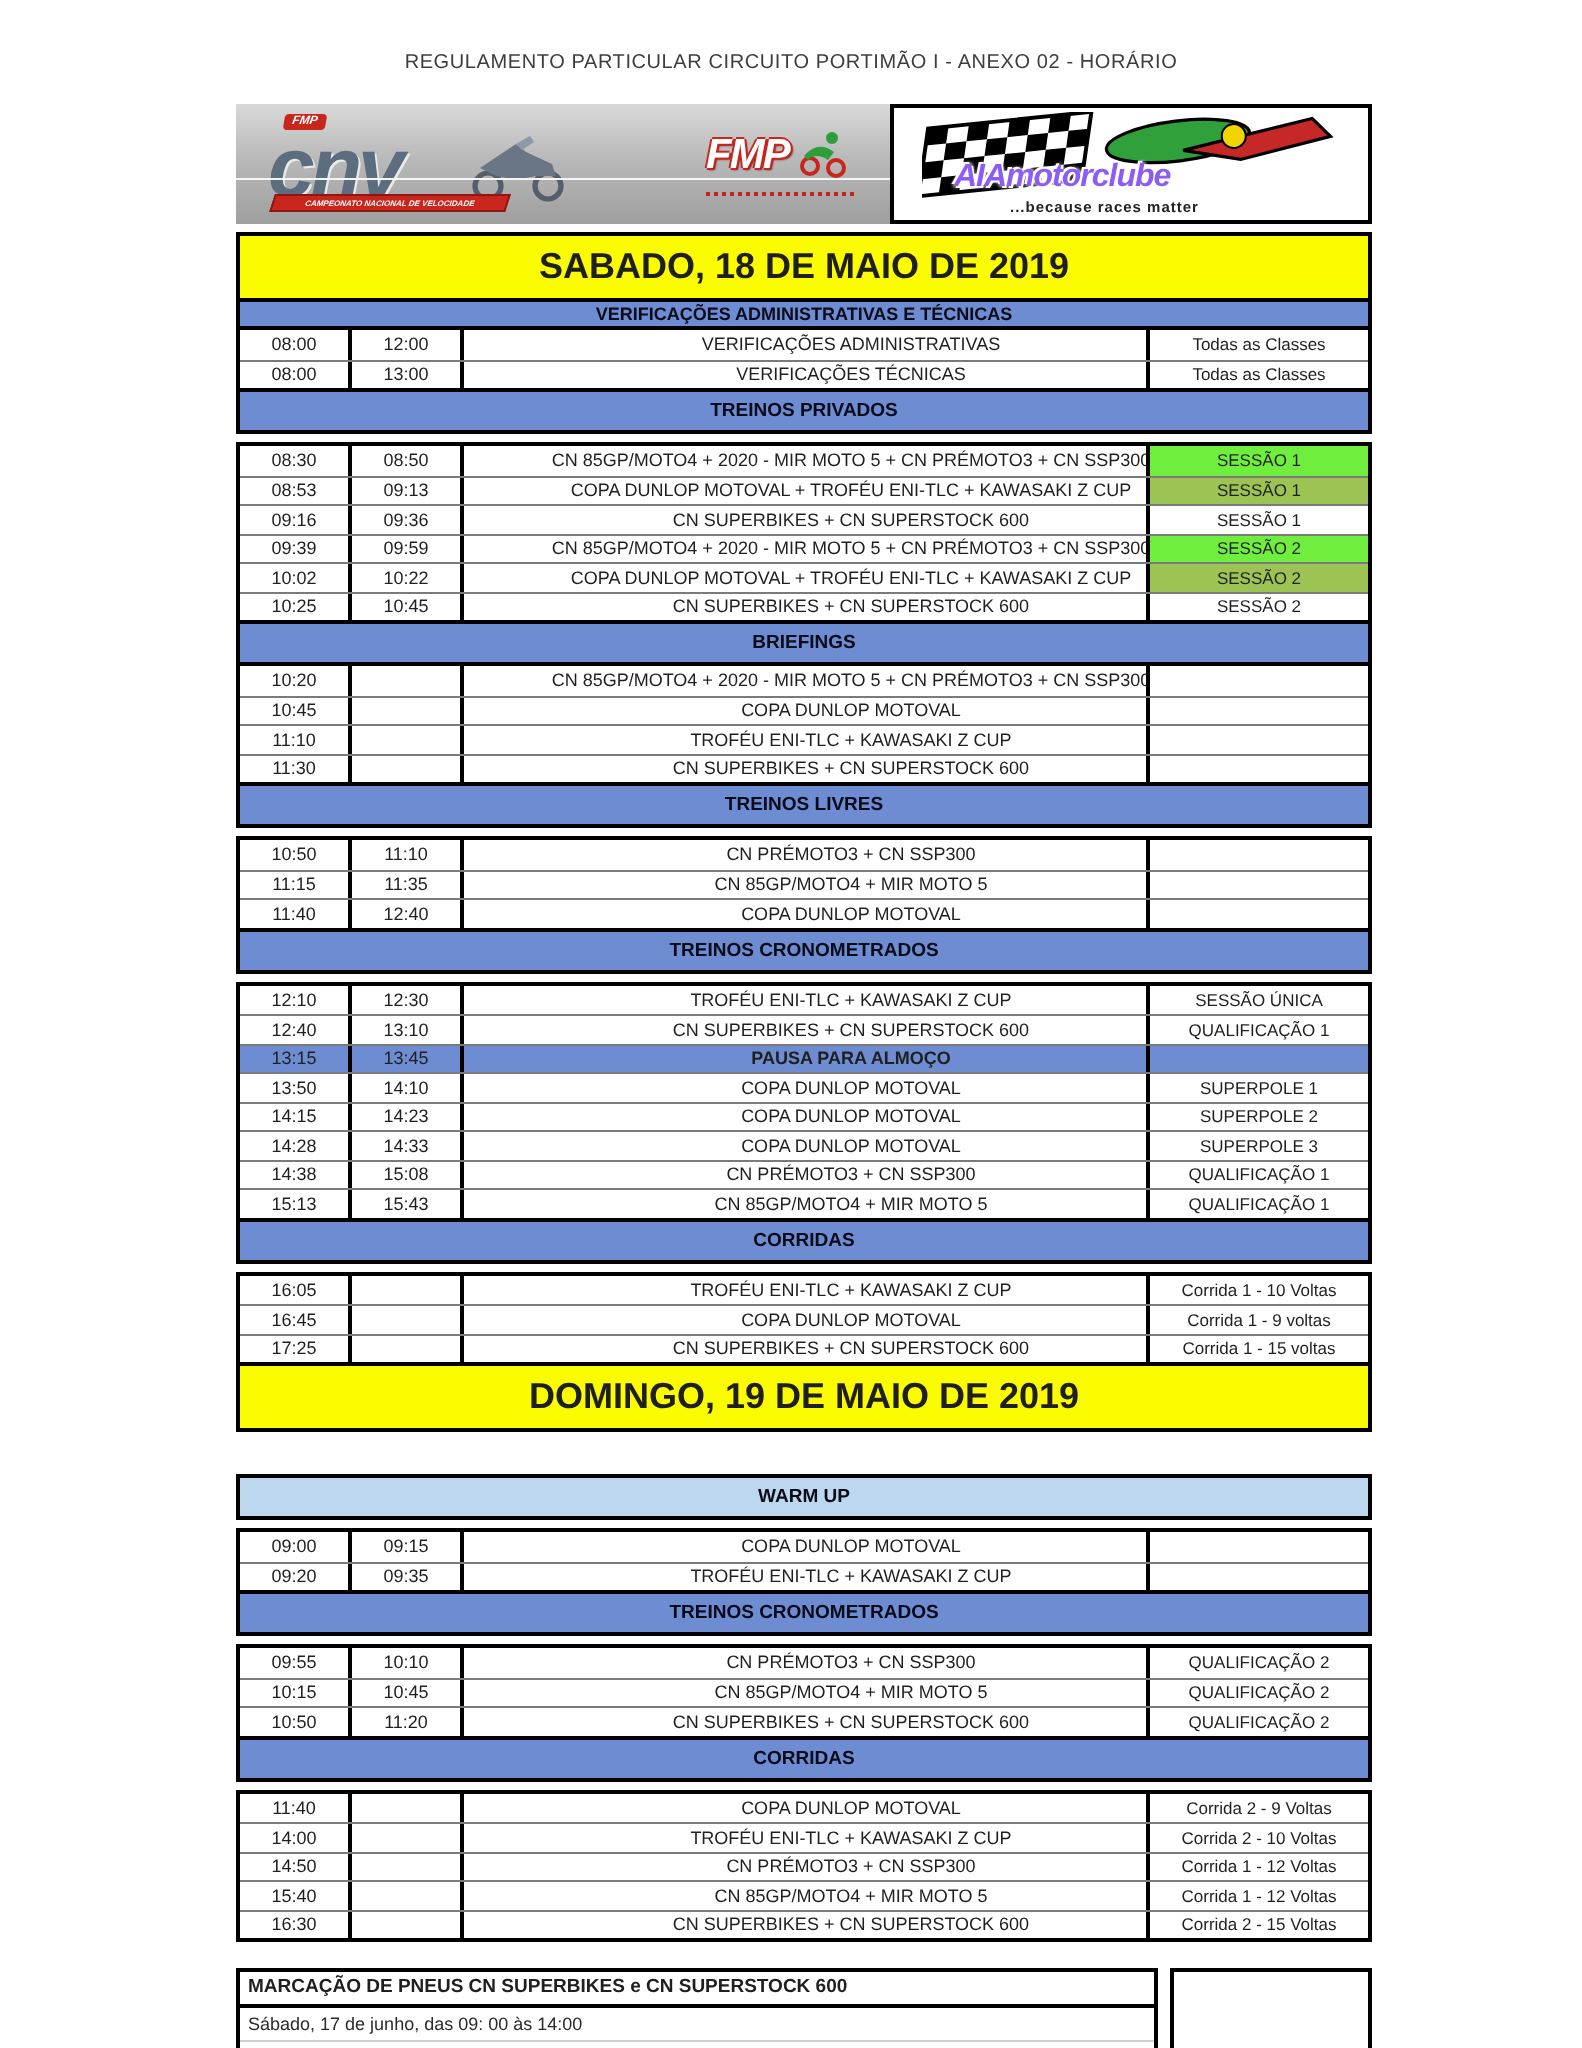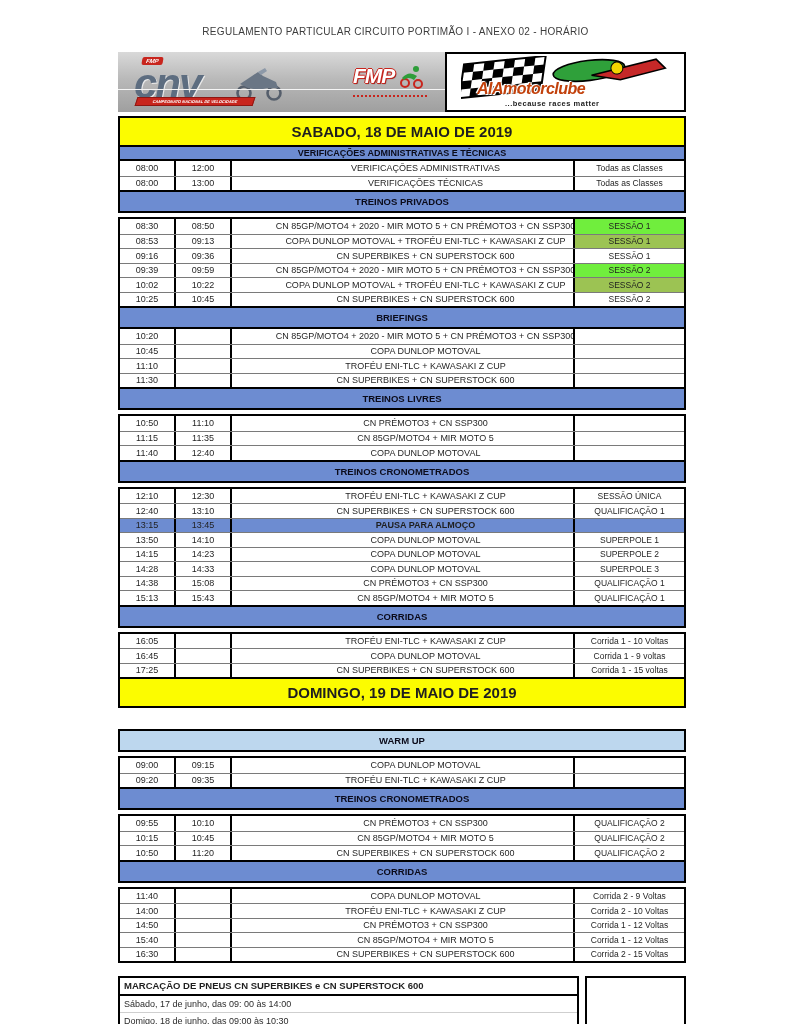--- a/index.html
+++ b/index.html
@@ -48,30 +48,30 @@
   }
   .fmp-glyph { display:inline-block; vertical-align:middle; margin-left:2px; }
   .fmp-underline { width:74px; border-bottom:2px dotted #c8251d; margin-top:1px; }
 
   .aia-box {
     width:241px; height:60px; border:2px solid #000; background:#fff; position:relative; overflow:hidden;
   }
   .aia-art { position:absolute; left:14px; top:2px; }
   .aia-text {
     position:absolute; left:30px; top:26px; font-size:16px; font-weight:800; font-style:italic;
-    color:#c2410c; letter-spacing:-.5px;
+    color:#8b5cf6; letter-spacing:-.5px;
     text-shadow:0 0 2px #fff,0 0 2px #fff,1px 1px 0 #fff,-1px -1px 0 #fff;
     white-space:nowrap;
   }
   .aia-tag { position:absolute; left:58px; top:45px; font-size:7.5px; font-weight:bold; color:#222; letter-spacing:.5px; }
 
   
   .day-banner {
     border:2px solid #000; background:var(--yellow,#fcfc00); text-align:center;
-    font-size:15px; font-weight:bold; padding:5px 0; margin-top:-2px;
+    font-size:18px; font-weight:bold; padding:5px 0; margin-top:-2px;
   }
   #schedule > .day-banner:first-child { margin-top:4px; }
   .sec-header {
     border:2px solid #000; background:var(--blue,#6d8cd1); text-align:center;
     font-size:9.5px; font-weight:bold; color:#0b0b1a; padding:4px 16px; margin-top:-2px;
   }
   .sec-header.thin { padding:1px 0; font-size:9px; }
   .sec-header.light { background:var(--lblue,#bdd7ee); margin-top:21px; }
   .rows { border:2px solid #000; margin-top:-2px; background:#fff; }
   .rows.gap { margin-top:4px; }

